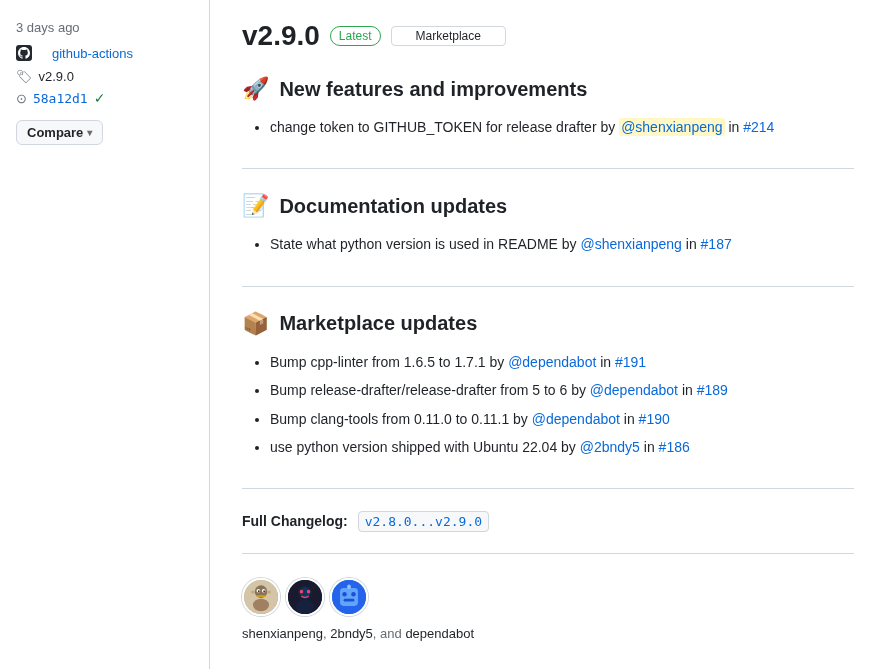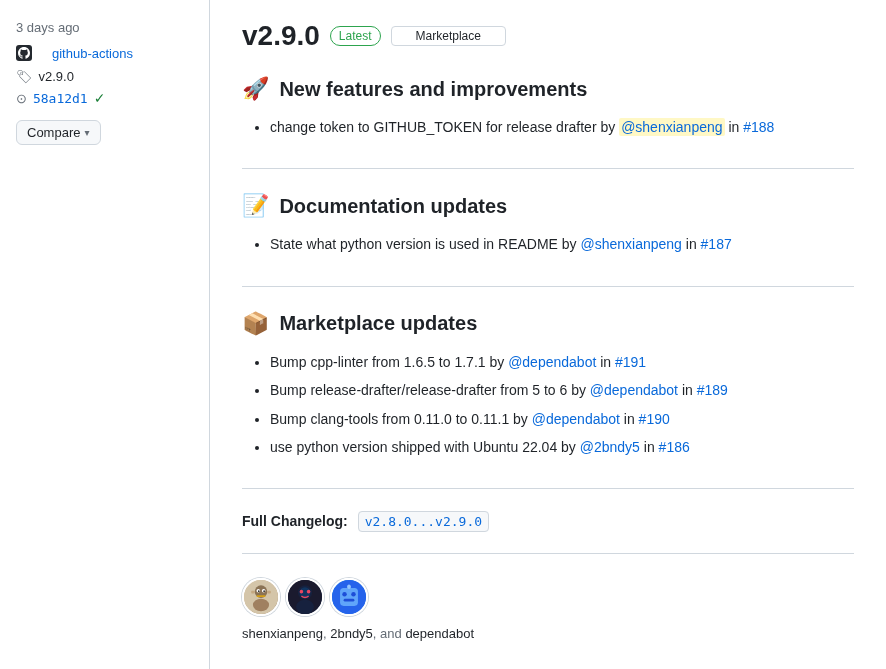--- a/index.html
+++ b/index.html
@@ -82,20 +82,21 @@
       display: flex;
       align-items: center;
       gap: 4px;
       padding: 4px 10px;
       border: 1px solid #d0d7de;
       border-radius: 6px;
       background: #f6f8fa;
       font-size: 13px;
       cursor: pointer;
       color: #1f2328;
+      font-weight: bold;
     }
     .compare-btn-caret { font-size: 10px; color: #656d76; }
 
     
     .main {
       flex: 1;
       padding: 20px 32px;
       overflow-y: auto;
     }
 
@@ -306,21 +307,21 @@
   <div class="section">
     <div class="section-heading">
       <span class="section-emoji">🚀</span>
       <h2 class="section-title">New features and improvements</h2>
     </div>
     <ul class="section-list">
       <li>
         <span>change token to GITHUB_TOKEN for release drafter by </span>
         <span class="highlight-user"><a class="link-blue">@shenxianpeng</a></span>
         <span> in </span>
-        <a class="link-blue">#188</a>
+        <a class="link-blue">#214</a>
       </li>
     </ul>
   </div>
 
   <div class="section">
     <div class="section-heading">
       <span class="section-emoji">📝</span>
       <h2 class="section-title">Documentation updates</h2>
     </div>
     <ul class="section-list">

